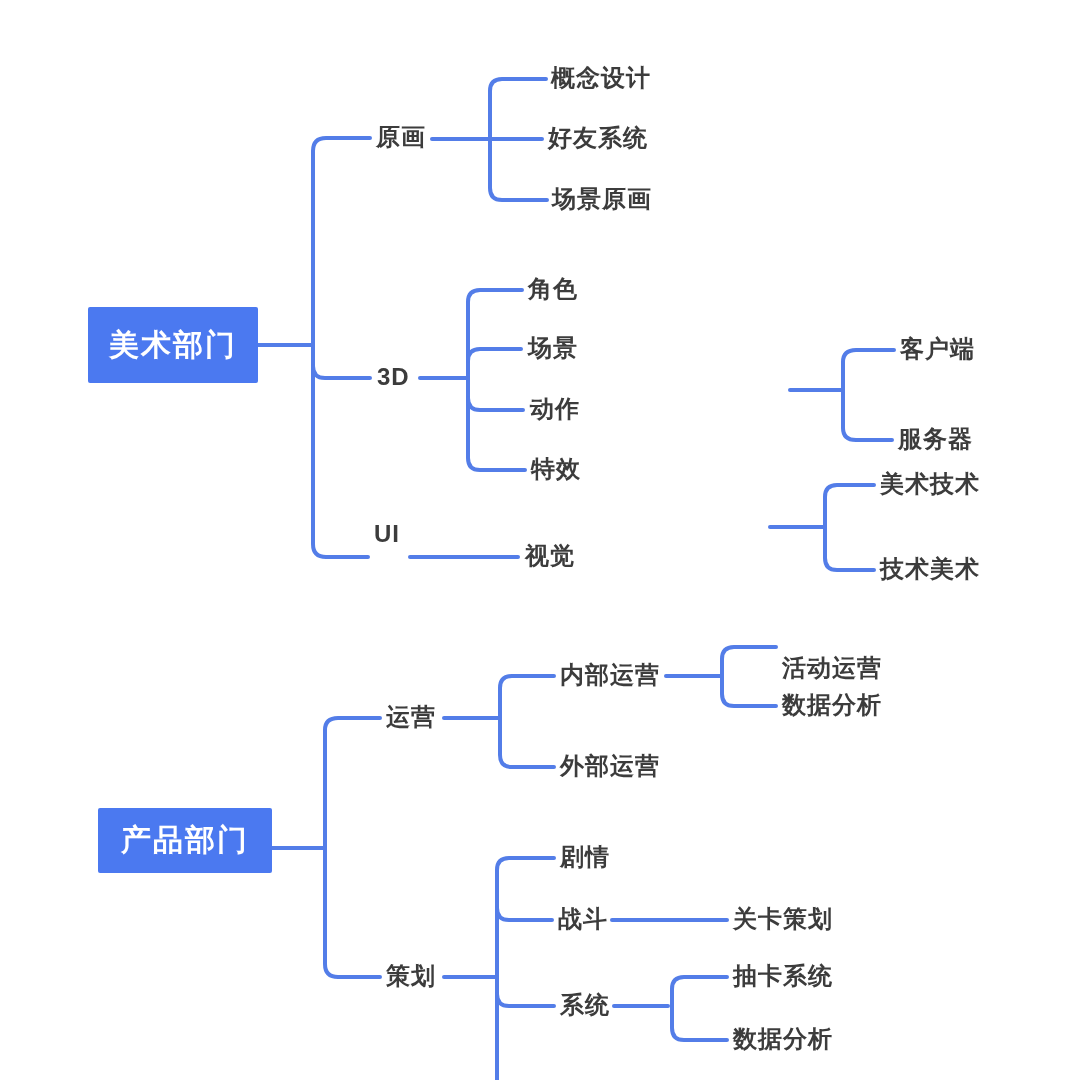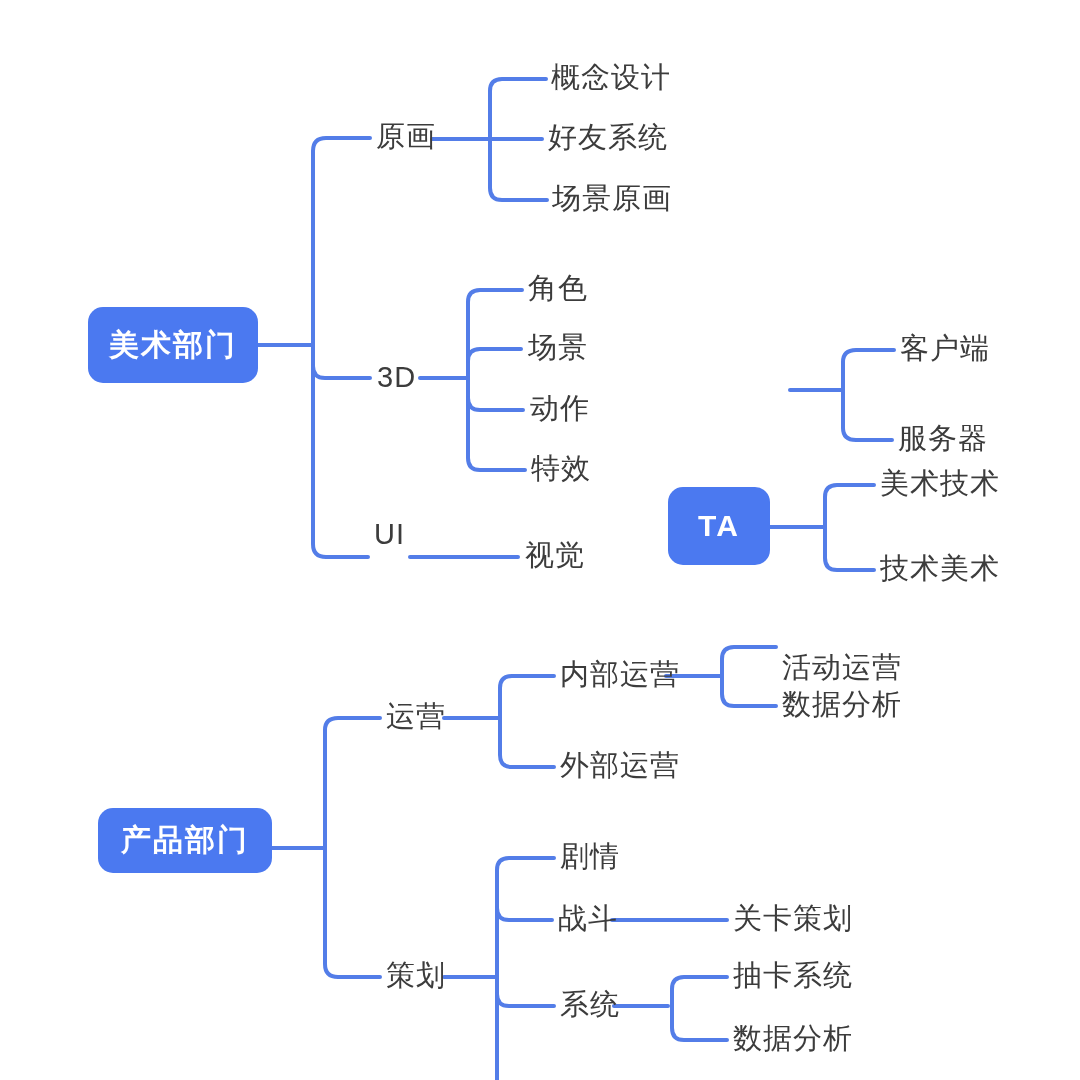--- a/index.html
+++ b/index.html
@@ -13,25 +13,25 @@
   .canvas{
     position:relative;width:1080px;height:1080px;overflow:hidden;
     background:var(--background);
     font-family:"Liberation Sans","DejaVu Sans",sans-serif;
   }
   .connector-layer{position:absolute;left:0;top:0;width:1080px;height:1080px;}
   .connector-layer path{fill:none;stroke:var(--line);stroke-width:4;stroke-linecap:round;}
   .root-box{
     position:absolute;display:flex;align-items:center;justify-content:center;
     background:var(--node-fill);color:var(--node-text);
-    font-weight:700;font-size:30px;border-radius:15px;letter-spacing:2px;
+    font-weight:700;font-size:30px;border-radius:2px;letter-spacing:2px;
   }
   .leaf{
     position:absolute;transform:translateY(-52%);
-    font-size:29px;color:var(--label-text);white-space:nowrap;letter-spacing:1px;
+    font-size:24px;color:var(--label-text);white-space:nowrap;letter-spacing:1px;font-weight:bold;
   }
 </style>
 </head>
 <body>
 
 <div class="canvas">
 
   <svg class="connector-layer" viewBox="0 0 1080 1080" xmlns="http://www.w3.org/2000/svg">
 
     <path d="M 258 345 H 313"></path>
@@ -60,21 +60,20 @@
     <path d="M 444 977 H 497"></path>
     <path d="M 554 858 H 509 Q 497 858 497 870 V 1082"></path>
     <path d="M 497 908 Q 497 920 509 920 H 552"></path>
     <path d="M 497 994 Q 497 1006 509 1006 H 554"></path>
     <path d="M 612 920 H 727"></path>
     <path d="M 614 1006 H 668"></path>
     <path d="M 727 977 H 684 Q 672 977 672 989 V 1028 Q 672 1040 684 1040 H 727"></path>
   </svg>
 
   <div class="root-box" style="left:88px;top:307px;width:170px;height:76px">美术部门</div>
-  <div class="root-box" style="left:668px;top:487px;width:102px;height:78px">TA</div>
   <div class="root-box" style="left:98px;top:808px;width:174px;height:65px">产品部门</div>
 
   <div class="leaf" style="left:376px;top:138px">原画</div>
   <div class="leaf" style="left:377px;top:378px">3D</div>
   <div class="leaf" style="left:374px;top:535px">UI</div>
 
   <div class="leaf" style="left:551px;top:79px">概念设计</div>
   <div class="leaf" style="left:548px;top:139px">好友系统</div>
   <div class="leaf" style="left:552px;top:200px">场景原画</div>
   <div class="leaf" style="left:528px;top:290px">角色</div>

